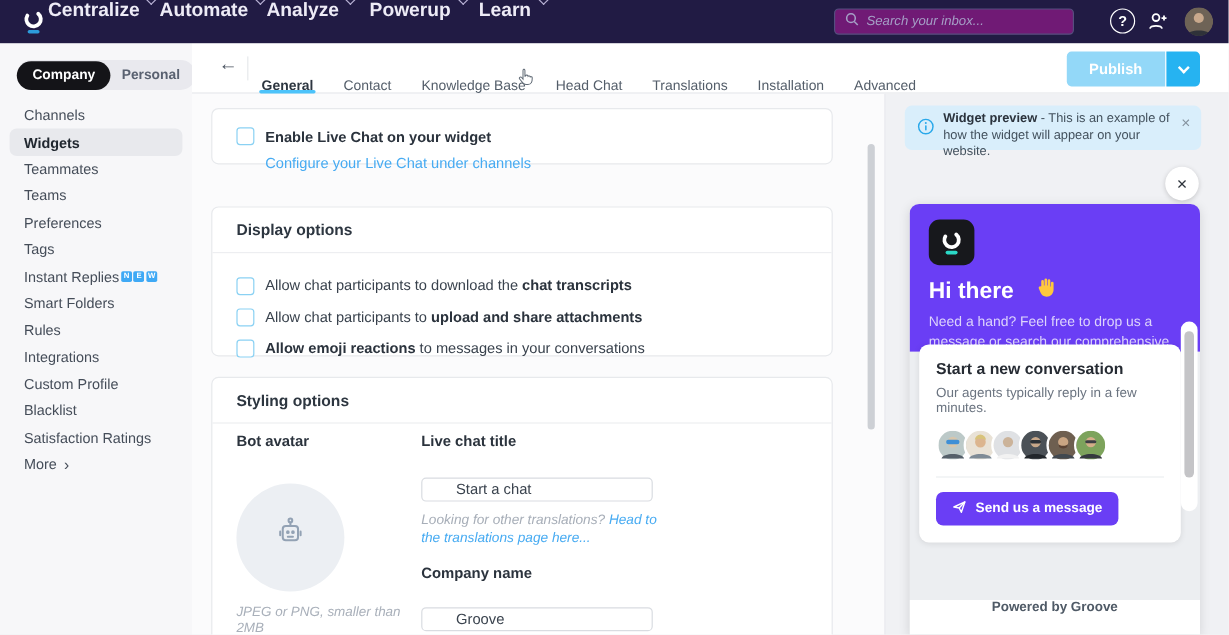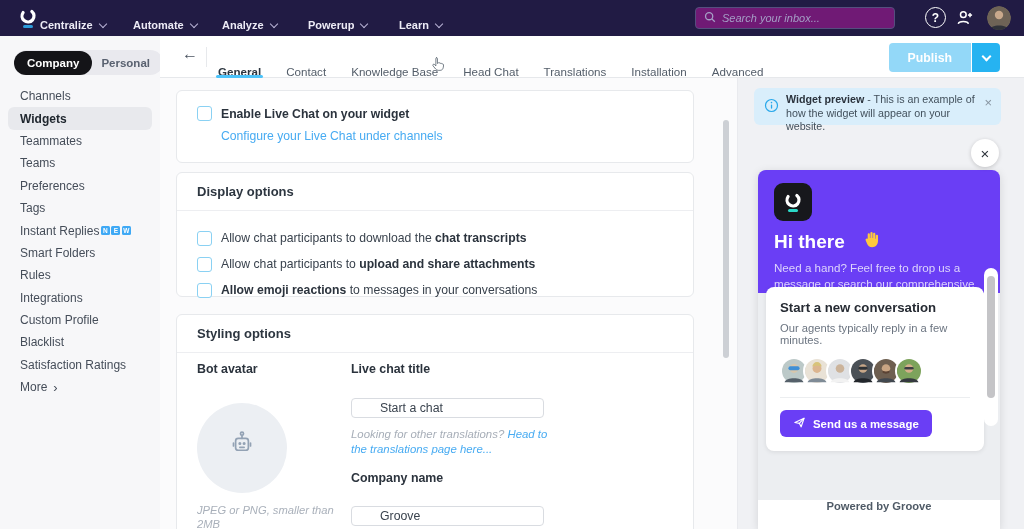--- a/index.html
+++ b/index.html
@@ -3,21 +3,21 @@
 <meta charset="utf-8">
 <style>
 *{box-sizing:border-box;margin:0;padding:0}
 html,body{background:#e8e8ea}
 body{font-family:"Liberation Sans",sans-serif;-webkit-font-smoothing:antialiased}
 #app{position:relative;width:1024px;height:529px;background:#fbfbfc;overflow:hidden;margin:0 auto}
 
 
 .navbar{position:absolute;left:0;top:0;width:1024px;height:36px;background:#211b44;z-index:30}
 .nav-logo{position:absolute;left:16px;top:6px;width:24px;height:24px}
-.nav-menu{position:absolute;top:0;height:50px;display:flex;align-items:center;font-size:11px;font-weight:bold;color:#edebf6;cursor:pointer}
+.nav-menu{position:absolute;top:0;height:50px;display:flex;font-size:16px;font-weight:bold;color:#edebf6;cursor:pointer}
 .chv{width:6px;height:6px;border-right:1.6px solid #b9b3d6;border-bottom:1.6px solid #b9b3d6;transform:rotate(45deg);margin-left:7px;margin-top:-3px}
 .nav-search{position:absolute;left:695px;top:7px;width:200px;height:22px;background:#701a75;border:1px solid #554e7e;border-radius:4px;display:flex;align-items:center;padding:0 8px;gap:6px}
 .nav-search input{flex:1;background:transparent;border:none;outline:none;font-family:"Liberation Sans",sans-serif;font-size:11px;font-style:italic;color:#cfcae4}
 .nav-search input::placeholder{color:#a59fc6}
 .nav-help{position:absolute;left:925px;top:7px;width:21px;height:21px;border:1.7px solid #fff;border-radius:50%;display:flex;align-items:center;justify-content:center;font-size:12px;font-weight:bold;color:#fff;cursor:pointer}
 .nav-adduser{position:absolute;left:955px;top:8px;cursor:pointer}
 .nav-avatar{position:absolute;left:987px;top:6px;width:24px;height:24px;border-radius:50%;overflow:hidden;cursor:pointer}
 
 
 .sidebar{position:absolute;left:0;top:36px;width:160px;height:493px;background:#f7f7f9;z-index:10}
@@ -45,21 +45,21 @@
 .pub-chev i{width:7px;height:7px;border-right:2px solid #fff;border-bottom:2px solid #fff;transform:rotate(45deg);margin-top:-3px}
 
 
 .main{position:absolute;left:160px;top:78px;width:577px;height:451px;background:#fbfbfc;overflow:hidden}
 .card{position:absolute;left:16px;width:518px;background:#fff;border:1px solid #e7e9ec;border-radius:6px}
 .card-h{padding:11px 20px;font-size:13px;font-weight:bold;color:#2d3640;border-bottom:1px solid #edeef1}
 .cb{flex:none;width:15px;height:15px;border:1.5px solid #8ad1f3;border-radius:3px;background:#fff;cursor:pointer}
 .cbrow{display:flex;align-items:center;gap:9px;font-size:12.2px;color:#39424d}
 .link{color:#47abf2;font-size:12.2px;cursor:pointer}
 .b{font-weight:bold;color:#2b333d}
-.card-enable{top:12px;height:73px;padding:15px 20px 0}
+.card-enable{top:12px;height:47px;padding:15px 20px 0}
 .card-enable .cbrow{font-weight:bold;color:#2b333d}
 .card-enable .link{display:block;margin:8px 0 0 24px}
 .card-display{top:94px;height:125px}
 .card-display .body{padding:14px 20px}
 .card-display .cbrow{height:26px}
 .card-styling{top:236px;height:300px}
 .sty-left{position:absolute;left:20px;top:44px;width:140px}
 .lab{font-size:12.4px;font-weight:bold;color:#2b333d}
 .bot-circle{margin-top:26px;width:90px;height:90px;border-radius:50%;background:#eceff3;display:flex;align-items:center;justify-content:center;cursor:pointer}
 .hint{margin-top:10px;font-size:11.2px;font-style:italic;color:#a9b0ba;line-height:14px}

